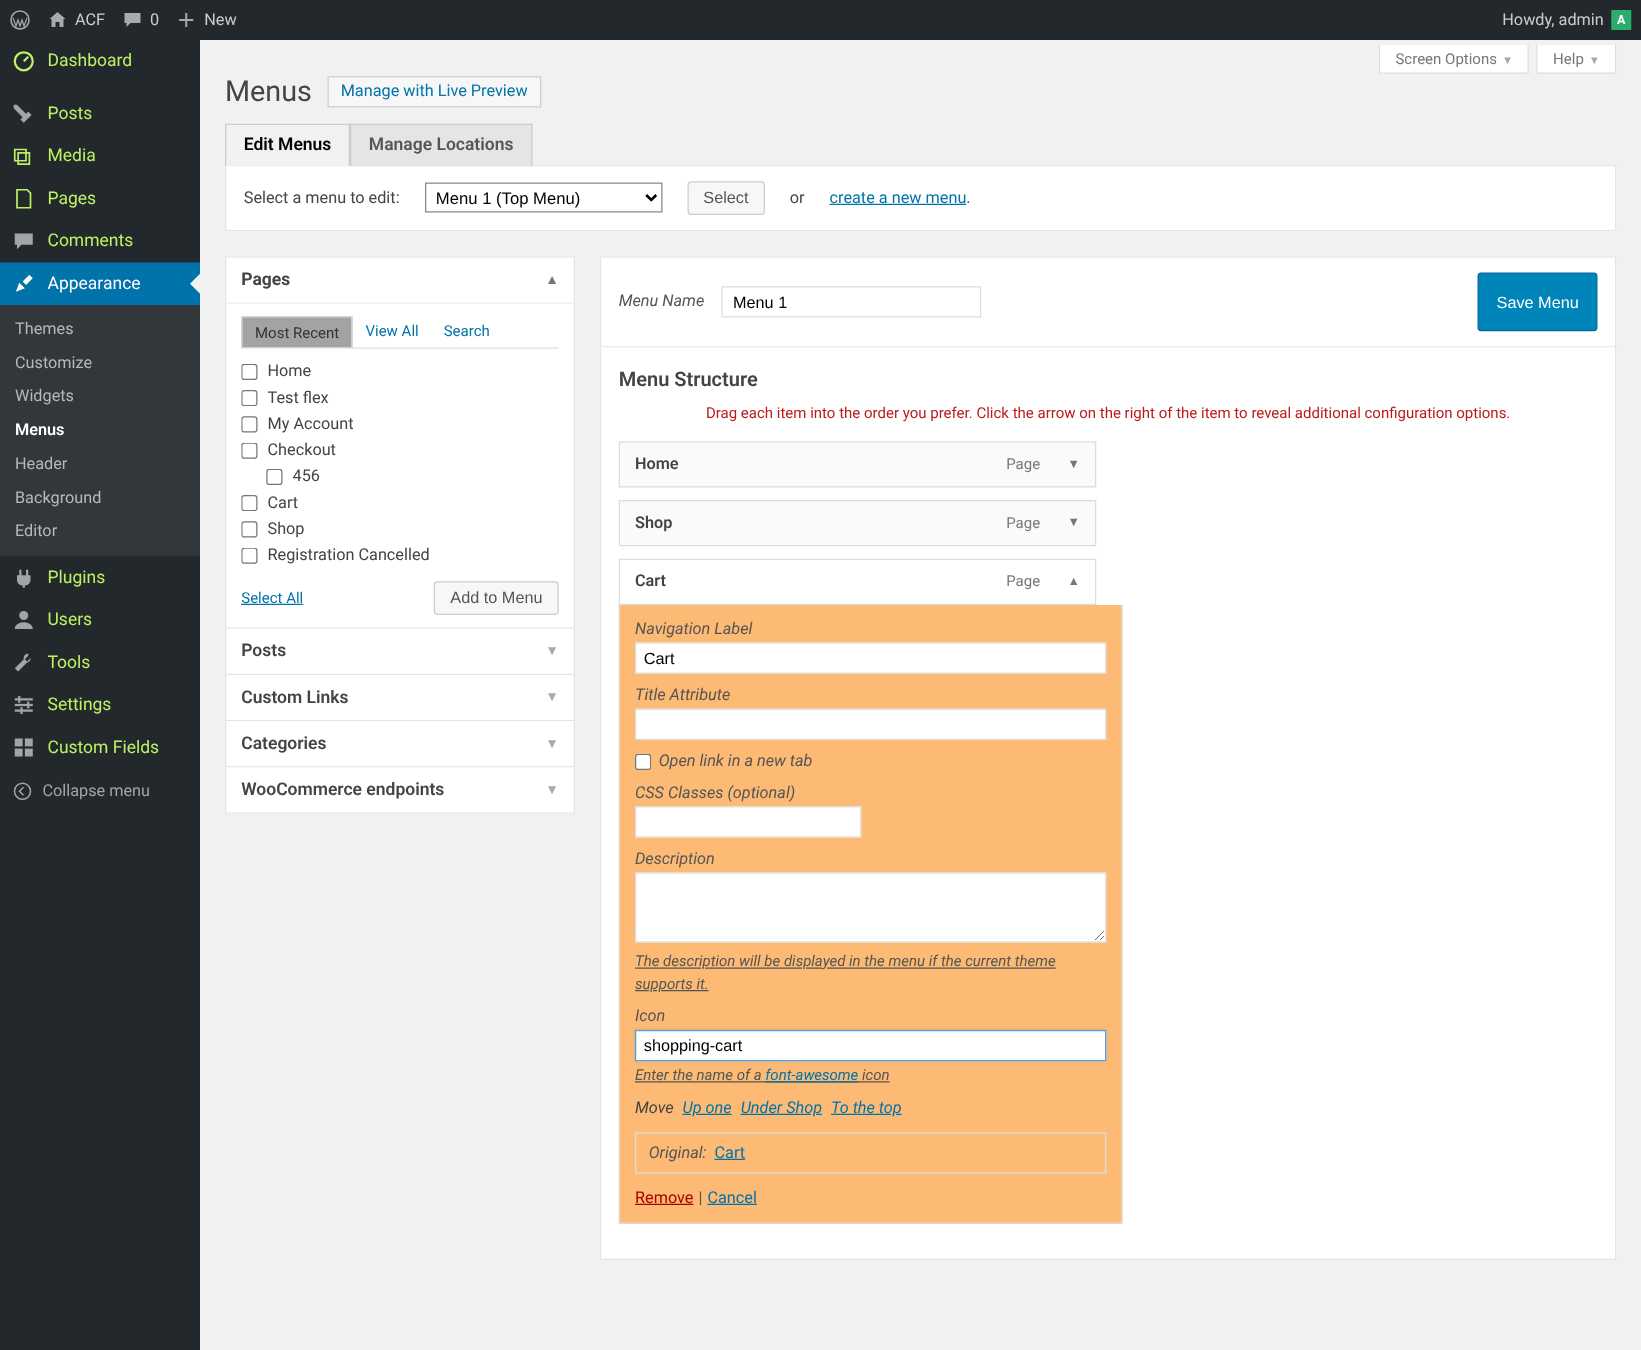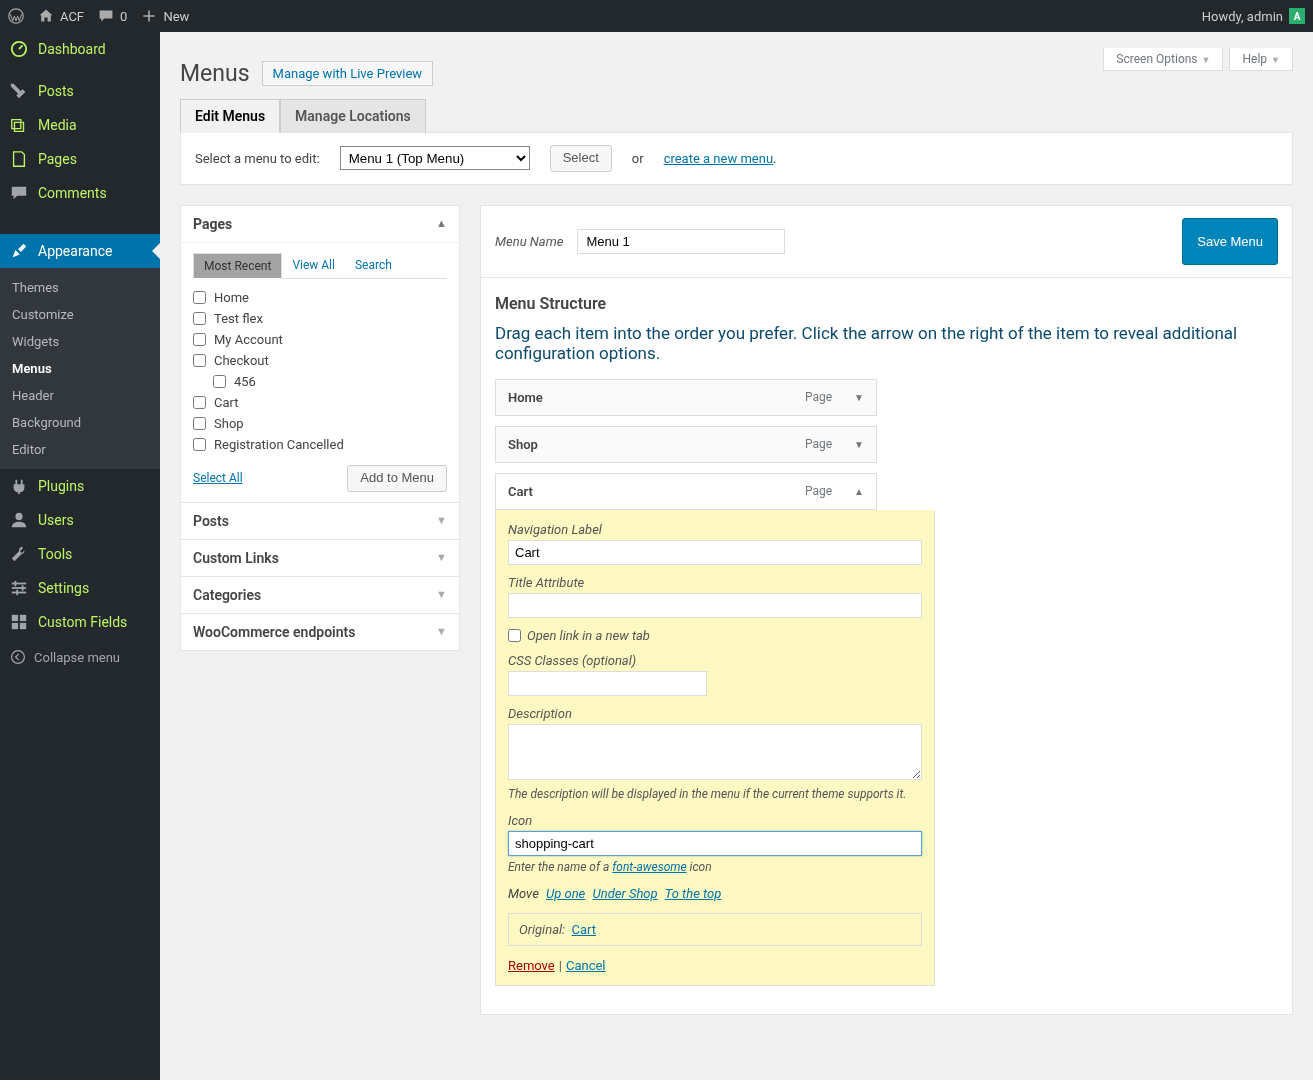--- a/index.html
+++ b/index.html
@@ -14,33 +14,33 @@
 #toolbar .tb-item { color: #ccc; display: flex; align-items: center; gap: 6px; cursor: pointer; }
 #toolbar svg { width: 16px; height: 16px; fill: #aaa; }
 .avatar { width: 16px; height: 16px; background: #2aae6e; color: #fff; font-size: 10px; display: inline-flex; align-items: center; justify-content: center; font-weight: bold; }
 
 
 #wrap { display: flex; min-height: calc(100vh - 32px); }
 
 
 #sidebar { width: 160px; background: #23282d; color: #eee; font-size: 14px; }
 #sidebar .menu-item { display: flex; align-items: center; gap: 10px; padding: 8px 10px; color: #bef264; cursor: pointer; }
-#sidebar .menu-item.active { background: #0073aa; color: #fff; position: relative; margin-top: 24px; }
+#sidebar .menu-item.active { background: #0073aa; color: #fff; position: relative; }
 #sidebar .menu-item.active::after { content: ""; position: absolute; right: 0; top: 50%; margin-top: -8px; border: 8px solid transparent; border-right-color: #f1f1f1; }
 #sidebar .menu-item svg { width: 18px; height: 18px; fill: #a0a5aa; }
 #sidebar .menu-item.active svg { fill: #fff; }
 #sidebar .submenu { background: #32373c; padding: 6px 0; }
 #sidebar .submenu .sub-item { padding: 6px 12px; color: #b4b9be; cursor: pointer; font-size: 13px; }
 #sidebar .submenu .sub-item.current { color: #fff; font-weight: 600; }
 #sidebar .collapse { display: flex; align-items: center; gap: 8px; padding: 10px; color: #a0a5aa; cursor: pointer; font-size: 13px; }
 #sidebar .collapse svg { width: 16px; height: 16px; fill: #a0a5aa; }
 
 
 #content { flex: 1; padding: 10px 20px 40px; position: relative; background: #f1f1f1; overflow-x: hidden; }
-.top-buttons { position: absolute; top: 16px; right: 20px; display: flex; align-items: center; }
+.top-buttons { position: absolute; top: 4px; right: 20px; display: flex; align-items: center; }
 .top-btn { background: #fff; border: 1px solid #ddd; border-top: none; padding: 4px 12px; font-size: 12px; color: #72777c; cursor: pointer; margin-left: 6px; }
 .top-btn .tri { font-size: 9px; margin-left: 4px; color: #aaa; }
 
 h1.page-title { font-size: 23px; font-weight: 400; margin: 18px 0 12px; display: flex; align-items: center; gap: 12px; }
 .page-title .title-action { font-size: 13px; padding: 4px 10px; border: 1px solid #ccc; background: #f7f7f7; color: #0073aa; cursor: pointer; }
 
 .nav-tabs { border-bottom: 1px solid #ccc; display: flex; margin-bottom: 0; }
 .nav-tab { padding: 8px 14px; background: #e5e5e5; border: 1px solid #ccc; border-bottom: none; margin-right: 0; margin-bottom: -1px; color: #555; cursor: pointer; font-size: 14px; font-weight: 600; }
 .nav-tab.active { background: #f1f1f1; border-bottom: 1px solid #f1f1f1; color: #000; }
 
@@ -72,35 +72,35 @@
 .add-controls a { font-size: 12px; text-decoration: underline; }
 
 .menu-hdr { background: #fff; border: 1px solid #e5e5e5; padding: 12px 14px; display: flex; align-items: center; gap: 14px; }
 .menu-hdr label { font-style: italic; color: #555; font-size: 13px; }
 .menu-hdr input[type=text] { border: 1px solid #ddd; padding: 4px 8px; width: 208px; font-size: 13px; }
 .btn-primary { background: #0085ba; border: 1px solid #006799; color: #fff; padding: 15px 14px; font-size: 13px; cursor: pointer; border-radius: 3px; }
 .spacer { flex: 1; }
 
 .menu-body { background: #fff; border: 1px solid #e5e5e5; border-top: none; padding: 16px 14px; }
 .menu-body h2 { font-size: 16px; font-weight: 600; margin-bottom: 10px; }
-.menu-body p.instr { font-size: 17px; color: #0c4a6e; margin-bottom: 16px; }
+.menu-body p.instr { font-size: 12px; color: #b91c1c; margin-bottom: 16px; text-align: center; }
 
 .menu-item-bar { background: #fafafa; border: 1px solid #ddd; width: 382px; padding: 10px 12px; display: flex; justify-content: space-between; align-items: center; margin-bottom: 10px; cursor: move; font-size: 13px; }
 .menu-item-bar .ttl { font-weight: 600; }
 .menu-item-bar .type { color: #72777c; font-size: 12px; display: flex; align-items: center; gap: 22px; }
 .menu-item-bar .type .arr { font-size: 10px; cursor: pointer; }
 .menu-item-bar.open { background: #fff; margin-bottom: 0; }
 
-.menu-item-settings { border: 1px solid #ddd; border-top: none; width: 440px; padding: 12px; background: #fef9c3; font-size: 13px; margin-bottom: 12px; }
+.menu-item-settings { border: 1px solid #ddd; border-top: none; width: 403px; padding: 12px; background: #fdba74; font-size: 13px; margin-bottom: 12px; }
 .field { margin-bottom: 10px; }
 .field label { display: block; font-style: italic; color: #555; margin-bottom: 3px; font-size: 13px; }
 .field input[type=text] { width: 100%; border: 1px solid #ddd; padding: 4px 6px; font-size: 13px; }
 .field input.focus { border-color: #5b9dd9; box-shadow: 0 0 2px rgba(30,140,190,0.5); }
 .field textarea { width: 100%; border: 1px solid #ddd; padding: 4px 6px; font-size: 13px; height: 56px; resize: vertical; }
-.field .desc { color: #555; font-style: italic; font-size: 12px; margin-top: 2px; line-height: 1.5; }
+.field .desc { color: #555; font-style: italic; font-size: 12px; margin-top: 2px; line-height: 1.5; text-decoration: underline; }
 .field.half input[type=text] { width: 48%; }
 .ckline { display: flex; align-items: center; gap: 6px; font-style: italic; color: #555; margin-bottom: 10px; }
 .move-line { font-style: italic; margin-bottom: 12px; }
 .move-line a { text-decoration: underline; margin-left: 4px; }
 .orig-box { border: 1px solid #ddd; padding: 8px 10px; margin-bottom: 12px; font-style: italic; color: #555; }
 .orig-box a { font-style: normal; text-decoration: underline; }
 .rm-line a.remove { color: #a00; text-decoration: underline; }
 .rm-line .sep { color: #555; margin: 0 4px; }
 .rm-line a.cancel { text-decoration: underline; }
 

